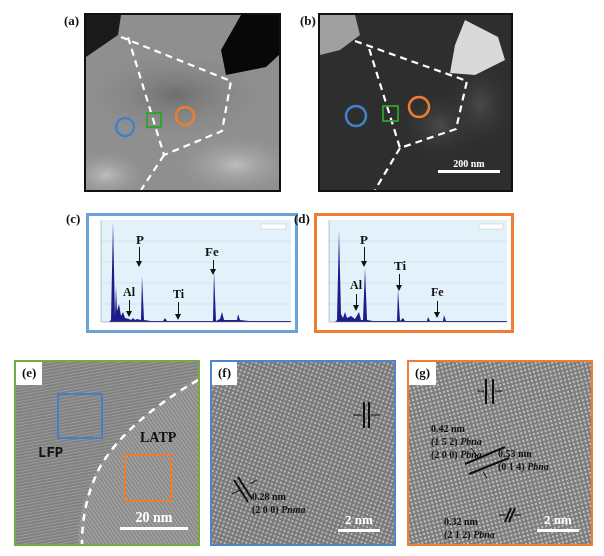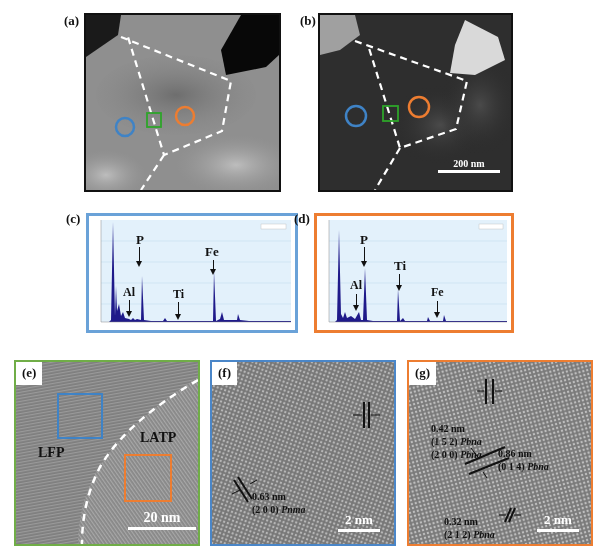--- a/index.html
+++ b/index.html
@@ -143,23 +143,23 @@
           <rect width="1.2" height="3" fill="#a8a8a8"></rect>
         </pattern>
     </defs>
     <rect width="182" height="182" fill="url(#pe1)"></rect>
     <path d="M190,10 Q110,60 80,110 Q62,145 62,182 L182,182 L182,0 Z" fill="url(#pe2)"></path>
     <path d="M182,18 Q110,60 84,105 Q66,140 66,182" fill="none" stroke="#fff" stroke-width="2.5" stroke-dasharray="7,6"></path>
     <rect x="42" y="32" width="44" height="44" fill="none" stroke="#3f83c6" stroke-width="2"></rect>
     <rect x="109" y="93" width="46" height="46" fill="none" stroke="#ed7d31" stroke-width="2"></rect>
   </svg>
   <div class="lab">(e)</div>
-  <div class="txt" style="left:22px;top:83px;font-size:14px;">LFP</div>
+  <div class="txt" style="left:22px;top:83px;font-size:14px;font-family:Liberation Mono, monospace;">LFP</div>
   <div class="txt" style="left:124px;top:68px;font-size:14px;">LATP</div>
-  <div class="scalebar" style="left:112px;top:148px;width:68px;font-size:14px;">
+  <div class="scalebar" style="left:104px;top:148px;width:68px;font-size:14px;">
     <div>20 nm</div>
     <div class="bar"></div>
   </div>
 </div>
 
 <div class="hr" style="left:210px;top:360px;width:182px;height:182px;border-color:#4a86c8;">
   <svg viewBox="0 0 182 182" preserveAspectRatio="none">
     <defs>
       <pattern id="pf" width="4" height="4" patternUnits="userSpaceOnUse" patternTransform="rotate(20)">
           <rect width="4" height="4" fill="#777"></rect>
@@ -175,21 +175,21 @@
     </g>
     <g stroke="#111" stroke-width="1">
       <line x1="141" y1="53" x2="150" y2="53"></line>
         <line x1="159" y1="53" x2="168" y2="53"></line>
       <line x1="20" y1="132" x2="28" y2="128"></line>
         <line x1="38" y1="122" x2="45" y2="118"></line>
     </g>
   </svg>
   <div class="lab">(f)</div>
   <div class="txt ann" style="left:40px;top:128px;">
-    <div>0.63 nm</div>
+    <div>0.28 nm</div>
     <div><span>(2 0 0)</span> <i>Pnma</i></div>
   </div>
   <div class="scalebar" style="left:126px;top:150px;width:42px;font-size:13px;">
     <div>2 nm</div>
     <div class="bar"></div>
   </div>
 </div>
 
 <div class="hr" style="left:407px;top:360px;width:182px;height:182px;border-color:#ed7d31;">
   <svg viewBox="0 0 182 182" preserveAspectRatio="none">
@@ -217,21 +217,21 @@
         <line x1="105" y1="153" x2="112" y2="153"></line>
     </g>
   </svg>
   <div class="lab">(g)</div>
   <div class="txt ann" style="left:22px;top:38px;margin-top:22px;">
     <div>0.42 nm</div>
     <div><span>(1 5 2)</span> <i>Pbna</i></div>
     <div><span>(2 0 0)</span> <i>Pbna</i></div>
   </div>
   <div class="txt ann" style="left:89px;top:85px;">
-    <div>0.86 nm</div>
+    <div>0.53 nm</div>
     <div><span>(0 1 4)</span> <i>Pbna</i></div>
   </div>
   <div class="txt ann" style="left:35px;top:153px;">
     <div>0.32 nm</div>
     <div><span>(2 1 2)</span> <i>Pbna</i></div>
   </div>
   <div class="scalebar" style="left:128px;top:150px;width:42px;font-size:13px;">
     <div>2 nm</div>
     <div class="bar"></div>
   </div>

